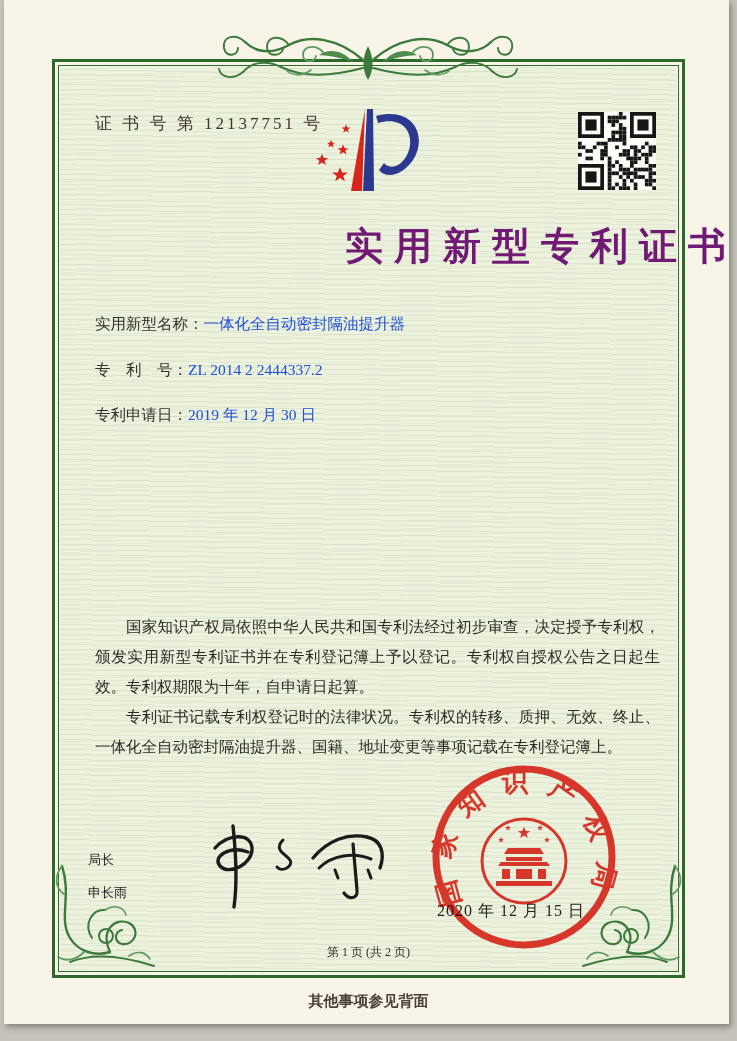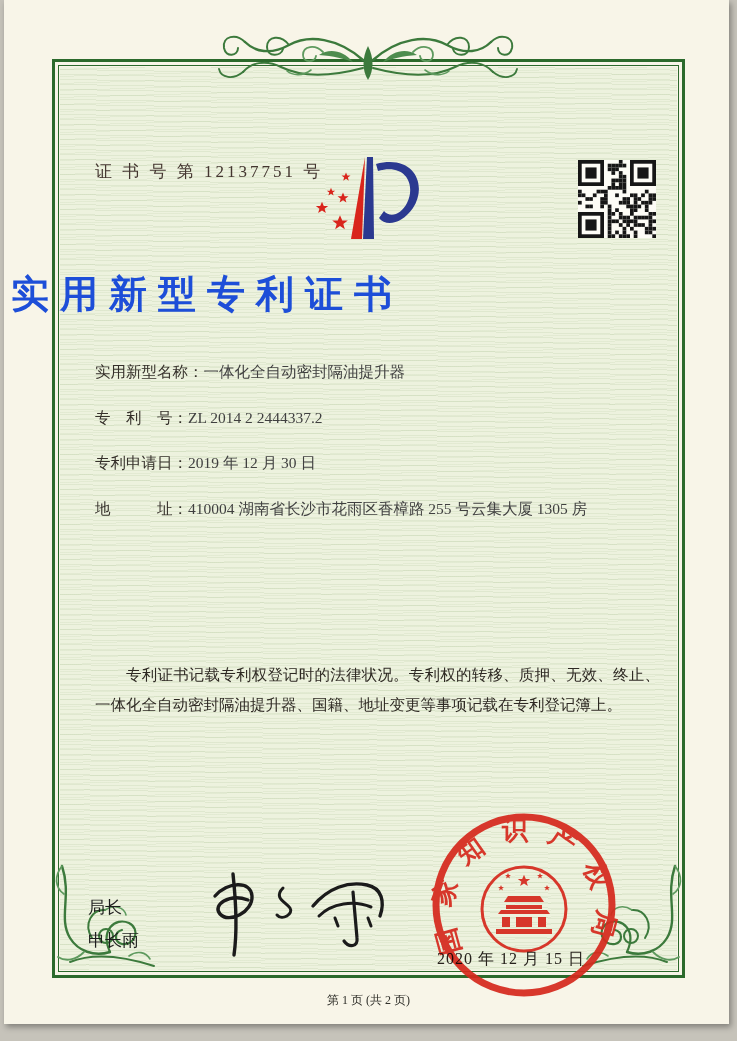--- a/index.html
+++ b/index.html
@@ -24,41 +24,41 @@
     border:1px solid #2c6a2c;
   }
   
   .panel{
     position:absolute;left:60px;top:67px;width:617px;height:903px;z-index:1;
     background-color:#edf2de;
     background-image:
       repeating-linear-gradient(1deg, rgba(122,158,94,.12) 0 1px, transparent 1px 5px),
       repeating-linear-gradient(-1.6deg, rgba(122,158,94,.09) 0 1px, transparent 1px 7px);
   }
-  .content{position:absolute;inset:0;z-index:4;margin-top:48px;}
+  .content{position:absolute;inset:0;z-index:4;}
   .cert-no{position:absolute;left:95px;top:112px;font-size:17px;letter-spacing:3px;color:#43352f;}
   .logo{position:absolute;left:300px;top:93px;width:140px;height:115px;}
   .qr{position:absolute;left:578px;top:112px;width:78px;height:78px;background:#fdfcf6;}
   .title{
-    position:absolute;left:0;right:0;top:221px;text-align:left;
-    font-size:38px;font-weight:bold;letter-spacing:11px;color:#1d4ed8;text-indent:11px;
+    position:absolute;left:0;right:0;top:221px;text-align:right;
+    font-size:38px;font-weight:bold;letter-spacing:11px;color:#701a75;text-indent:11px;
   }
   .fields{position:absolute;left:95px;top:312px;right:72px;font-size:15.5px;color:#2e2923;}
   .frow{height:24px;line-height:24px;margin-bottom:21.5px;white-space:nowrap;}
   .frow .lab{color:#35302a;font-family:Liberation Serif, serif;}
-  .frow .val{color:#404040;}
+  .frow .val{color:#1d4ed8;}
   .frow.grant{margin-top:-5px;}
   .grant2{margin-left:64px;}
   .paras{
     position:absolute;left:95px;top:612px;right:77px;
     font-size:15.5px;line-height:30px;color:#2e2923;text-align:justify;
   }
   .paras p{margin:0;text-indent:2em;}
   .officer{position:absolute;left:88px;top:843px;font-family:"Liberation Sans","DejaVu Sans",sans-serif;
-    font-size:17px;color:#1d1d1d;line-height:33px;}
+    font-size:13px;color:#1d1d1d;line-height:33px;}
   .signature{position:absolute;left:185px;top:810px;z-index:4;}
   .seal{position:absolute;left:424px;top:757px;width:200px;height:200px;z-index:5;
     mix-blend-mode:multiply;opacity:.93;}
   .seal-date{position:absolute;left:437px;top:901px;font-size:16px;color:#27221d;letter-spacing:1px;z-index:4;}
   .page-footer{position:absolute;left:0;right:0;top:944px;text-align:center;font-size:12px;color:#30302a;z-index:4;}
   .back-note{position:absolute;left:0;right:0;top:992px;text-align:center;font-size:15px;color:#4a4034;z-index:4;font-weight:bold;}
   .orn{position:absolute;z-index:3;}
   .orn-top{left:203px;top:22px;}
   .orn-bl{left:40px;top:860px;}
   .orn-br{left:577px;top:860px;}
@@ -268,24 +268,24 @@
       <rect x="4" y="60" width="20" height="20" fill="#fdfcf6"></rect>
       <rect x="8" y="64" width="12" height="12" fill="#161616"></rect>
     </svg>
 
   <div class="title">实用新型专利证书</div>
 
   <div class="fields">
     <div class="frow"><span class="lab">实用新型名称：</span><span class="val">一体化全自动密封隔油提升器</span></div>
     <div class="frow"><span class="lab">专　利　号：</span><span class="val">ZL 2014 2 2444337.2</span></div>
     <div class="frow"><span class="lab">专利申请日：</span><span class="val">2019 年 12 月 30 日</span></div>
-    <div class="frow"><span class="lab">地　　　址：</span><span class="val">410004 湖南省长沙市花雨区香樟路 255 号云集大厦 1305 房</span></div>
   </div>
 
   <div class="paras">
+    <p>国家知识产权局依照中华人民共和国专利法经过初步审查，决定授予专利权，颁发实用新型专利证书并在专利登记簿上予以登记。专利权自授权公告之日起生效。专利权期限为十年，自申请日起算。</p>
     <p>专利证书记载专利权登记时的法律状况。专利权的转移、质押、无效、终止、一体化全自动密封隔油提升器、国籍、地址变更等事项记载在专利登记簿上。</p>
   </div>
 
   <div class="officer">
     <div>局长</div>
     <div>申长雨</div>
   </div>
 
   <svg class="signature" width="215" height="105" viewBox="0 0 215 105">
     <g fill="none" stroke="#1b1b1b" stroke-width="3.4" stroke-linecap="round">

